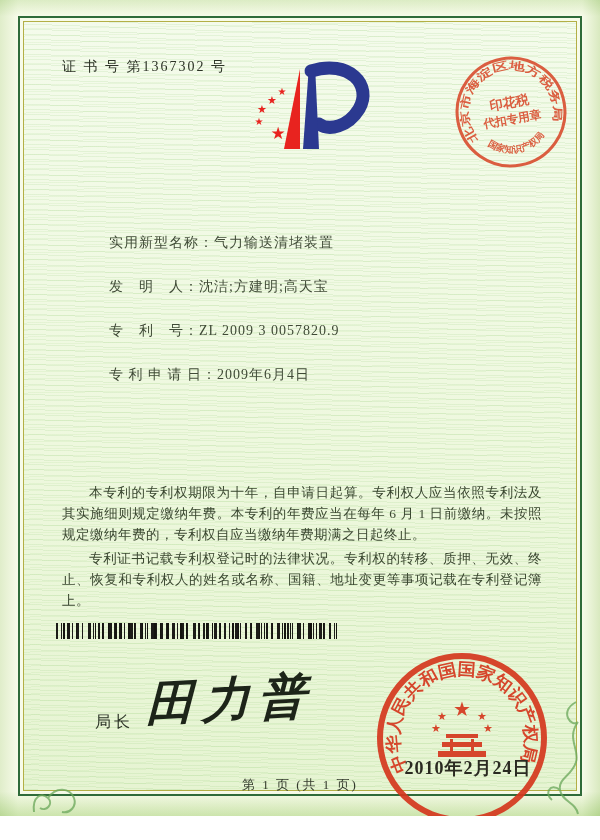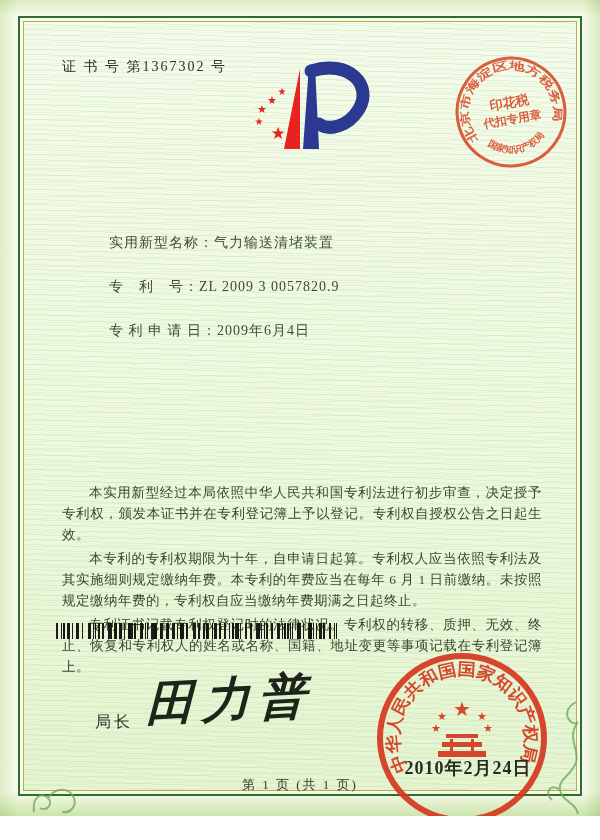--- a/index.html
+++ b/index.html
@@ -109,29 +109,31 @@
     <text x="58" y="53" font-size="13" font-weight="bold" fill="#d8492a" text-anchor="middle">印花税</text>
     <text x="58" y="69" font-size="11.5" font-weight="bold" fill="#d8492a" text-anchor="middle">代扣专用章</text>
   </svg>
 
 
   <div class="fields">
     <div class="frow">
       <span class="flabel">实用新型名称：</span><span class="fvalue">气力输送清堵装置</span>
     </div>
     <div class="frow">
+      <span class="flabel">发　明　人：</span><span class="fvalue">沈洁;方建明;高天宝</span>
+    </div>
+    <div class="frow">
       <span class="flabel">专　利　号：</span><span class="fvalue">ZL 2009 3 0057820.9</span>
     </div>
     <div class="frow">
       <span class="flabel">专 利 申 请 日：</span><span class="fvalue">2009年6月4日</span>
     </div>
   </div>
 
   <div class="paras">
-    <p>本实用新型经过本局依照中华人民共和国专利法进行初步审查，决定授予专利权，颁发本证书并在专利登记簿上予以登记。专利权自授权公告之日起生效。</p>
     <p>本专利的专利权期限为十年，自申请日起算。专利权人应当依照专利法及其实施细则规定缴纳年费。本专利的年费应当在每年 6 月 1 日前缴纳。未按照规定缴纳年费的，专利权自应当缴纳年费期满之日起终止。</p>
     <p>专利证书记载专利权登记时的法律状况。专利权的转移、质押、无效、终止、恢复和专利权人的姓名或名称、国籍、地址变更等事项记载在专利登记簿上。</p>
   </div>
 
   <div class="barcode"></div>
 
   <div class="director-label">局长</div>
   <div class="signature">田力普</div>
 
   <svg class="main-seal" viewBox="0 0 180 180">

